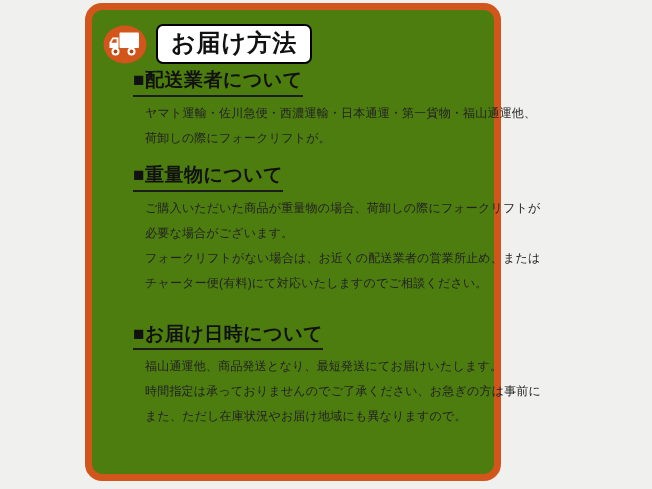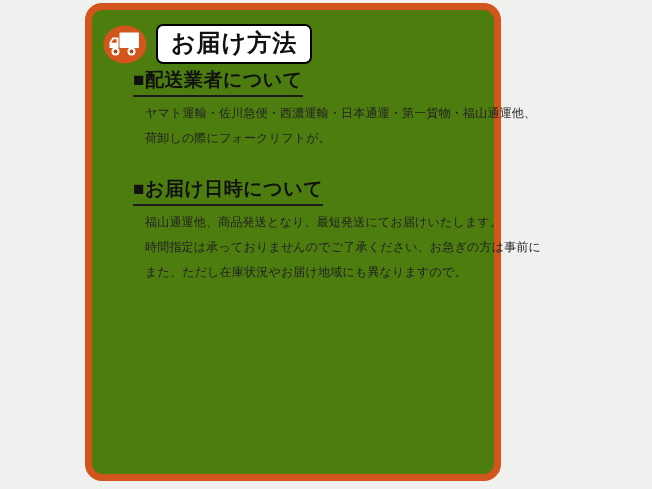--- a/index.html
+++ b/index.html
@@ -88,20 +88,29 @@
   <div class="content">
 
     <div class="section section-1">
       <div class="sec-heading">■配送業者について</div>
       <div class="sec-body">
         <p>ヤマト運輸・佐川急便・西濃運輸・日本通運・第一貨物・福山通運他、</p>
         <p>荷卸しの際にフォークリフトが。</p>
       </div>
     </div>
 
+    <div class="section section-2">
+      <div class="sec-heading">■重量物について</div>
+      <div class="sec-body">
+        <p>ご購入いただいた商品が重量物の場合、荷卸しの際にフォークリフトが</p>
+        <p>必要な場合がございます。</p>
+        <p>フォークリフトがない場合は、お近くの配送業者の営業所止め、または</p>
+        <p>チャーター便(有料)にて対応いたしますのでご相談ください。</p>
+      </div>
+    </div>
 
     <div class="section section-3">
       <div class="sec-heading">■お届け日時について</div>
       <div class="sec-body">
         <p>福山通運他、商品発送となり、最短発送にてお届けいたします。</p>
         <p>時間指定は承っておりませんのでご了承ください、お急ぎの方は事前に</p>
         <p>また、ただし在庫状況やお届け地域にも異なりますので。</p>
       </div>
     </div>
 

